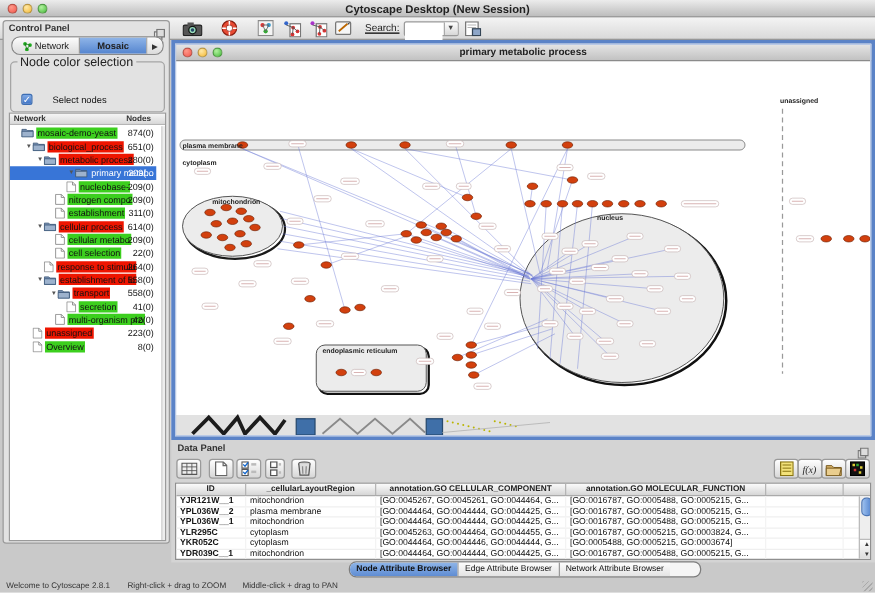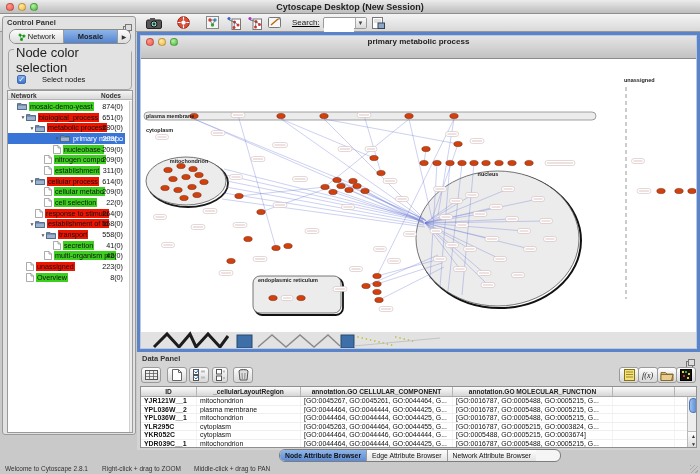--- a/index.html
+++ b/index.html
@@ -34,21 +34,21 @@
   .cpanel-head { left:4px; top:1px; font-size:7.5px; font-weight:bold; color:#333; }
   .float-ic { width:9px; height:9px; }
   .cp-tabs { left:6px; top:12px; width:122px; height:15px; display:flex; border:1px solid #8a8a8a; border-radius:7px;
     overflow:hidden; background:#f2f2f2; }
   .cp-tab { flex:1; font-size:7.5px; display:flex; align-items:center; justify-content:center; gap:2px;
     color:#222; background:linear-gradient(#fcfcfc,#dcdcdc); border-right:1px solid #9a9a9a; }
   .cp-tab.sel { background:linear-gradient(#8fb5e8,#5585cf); font-weight:bold; }
   .cp-tab-arrow { width:12px; font-size:6px; display:flex; align-items:center; justify-content:center;
     background:linear-gradient(#fcfcfc,#dcdcdc); color:#333; }
   .groupbox { left:5px; top:32px; width:124px; height:41px; border:1px solid #a5a5a5; border-radius:4px; }
-  .groupbox .glabel { position:absolute; left:5px; top:-5px; background:#e2e2e2; padding:0 2px; font-size:13px; color:#222; }
+  .groupbox .glabel { position:absolute; left:5px; top:-5px; background:#e2e2e2; padding:0 2px; font-size:10px; color:#222; }
   .dropdown { position:absolute; left:6px; top:7px; width:110px; height:14px; background:#fff; border:1px solid #9a9a9a;
     border-radius:3px; font-size:7.5px; line-height:12px; padding-left:6px; color:#111;
     box-shadow:0 1px 1px rgba(0,0,0,.2); }
   .dropdown .stepper { position:absolute; right:1px; top:1px; width:11px; height:10px; border-radius:2px;
     background:linear-gradient(#8ab1e9,#4377c9); color:#fff; font-size:4.5px; line-height:5px; text-align:center; }
   .checkrow { position:absolute; left:8px; top:25px; display:flex; align-items:center; gap:4px; }
   .checkbox { width:9px; height:9px; border-radius:2px; border:1px solid #3c6db3;
     background:linear-gradient(#7fa9e6,#3f74c7); color:#fff; font-size:8px; line-height:8px; text-align:center; }
   .checklabel { font-size:7.5px; color:#111;padding-left:12px; }
   .treebox { left:4px; top:73px; width:126px; height:343px; background:#fff; border:1px solid #9a9a9a; overflow:hidden; }
@@ -63,21 +63,21 @@
   .trow.selrow { background:#3875d7; }
   .trow.selrow .lbl, .trow.selrow .cnt { color:#fff; background:transparent; }
   .bg-green { background:#3ccf1e; }
   .bg-red { background:#ee1500; }
   .expander { width:6px; font-size:5px; color:#555; text-align:center; flex:0 0 6px; }
   .tree-scroll { left:121px; top:10px; width:8px; height:332px; background:#ededed; border-left:1px solid #cfcfcf; }
 
   
   .netwin { left:137px; top:32px; width:563px; height:320px; border:3px solid #5b83c7; background:#fff; }
   .netwin .inbord { position:absolute; inset:0; border:1px solid #b9c9e6; pointer-events:none; }
-  .nettitle { left:0; top:0; width:557px; height:24px; background:linear-gradient(#e6e6e6,#c2c2c2);
+  .nettitle { left:0; top:0; width:557px; height:14px; background:linear-gradient(#e6e6e6,#c2c2c2);
     border-bottom:1px solid #8b8b8b; }
   .nettitle .title { width:100%; text-align:center; font-size:8px; font-weight:bold; color:#222; line-height:14px; }
   #netsvg { position:absolute; left:0; top:14px; }
 
   
   .dpanel { left:137px; top:352px; width:563px; height:98px; background:#d4d4d4; }
   .dpanel-head { left:5px; top:2px; font-size:7.5px; font-weight:bold; color:#333; }
   .dtool { left:0px; top:13px; width:563px; height:21px;text-align:center; }
   .dbtn { position:absolute; top:2px; width:20px; height:16px; border:1px solid #9a9a9a; border-radius:3px;
     background:linear-gradient(#fefefe,#d7d7d7); display:flex; align-items:center; justify-content:center; }

